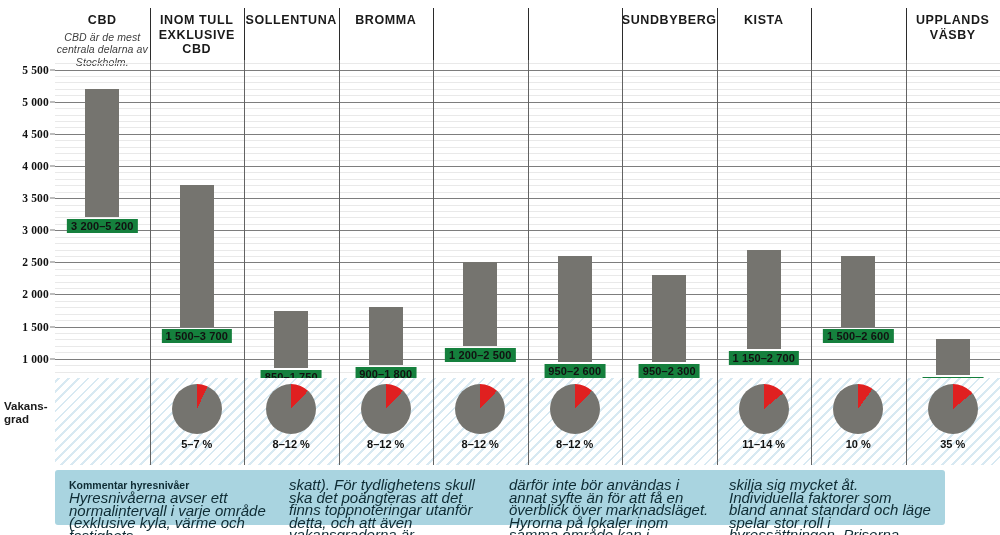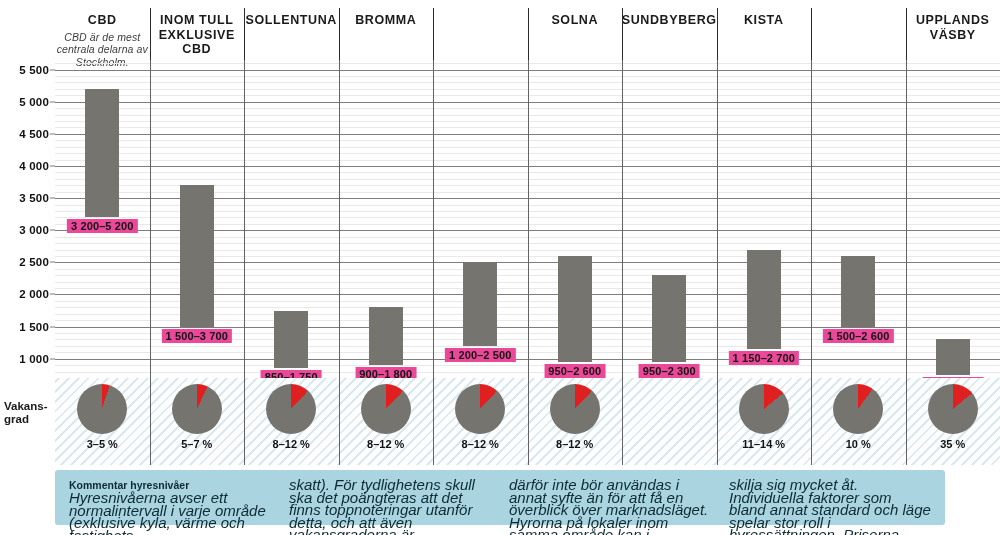--- a/index.html
+++ b/index.html
@@ -37,26 +37,26 @@
   .plot { position: absolute; left: 55px; top: 60px; width: 945px; height: 318px; }
   .grid-minor, .grid-major { position: absolute; left: 0; width: 945px; height: 1px; }
   .grid-minor { background: #e9e9e9; }
   .grid-major { background: #7d7d7d; }
   .col-div {
     position: absolute; top: 0; width: 1px; height: 318px; background: #636363;
   }
   .bar { position: absolute; background: #75746f; }
   .bar-label {
     position: absolute; font-size: 11px; font-weight: bold; color: #111;
-    background: #ec4899; padding: 1px 4px; white-space: nowrap;
+    background: #15803d; padding: 1px 4px; white-space: nowrap;
     letter-spacing: .1px;
   }
 
   
-  .yaxis { position: absolute; left: 0; top: 60px; width: 55px; height: 318px; }
+  .yaxis { position: absolute; left: 0; top: 60px; width: 55px; height: 318px; font-family: Liberation Serif, serif; }
   .ytick {
     position: absolute; right: 6px; font-size: 11.5px; font-weight: bold;
     color: #111; white-space: nowrap; transform: translateY(-50%);
     letter-spacing: .2px;
   }
   .ytick-dash {
     position: absolute; right: 0; width: 5px; height: 1px; background: #7d7d7d;
     transform: translateY(-50%);
   }
 
@@ -112,23 +112,20 @@
       <div class="hdr-div" style="left: 149.5px;"></div>
       <div class="hdr-cell" style="left: 244px; width: 94.5px;">
         <div class="hdr-title">SOLLENTUNA</div>
       </div>
       <div class="hdr-div" style="left: 244px;"></div>
       <div class="hdr-cell" style="left: 338.5px; width: 94.5px;">
         <div class="hdr-title">BROMMA</div>
       </div>
       <div class="hdr-div" style="left: 338.5px;"></div>
       <div class="hdr-div" style="left: 433px;"></div>
-      <div class="hdr-cell" style="left: 527.5px; width: 94.5px;">
-        <div class="hdr-title">SOLNA</div>
-      </div>
       <div class="hdr-div" style="left: 527.5px;"></div>
       <div class="hdr-cell" style="left: 622px; width: 94.5px;">
         <div class="hdr-title">SUNDBYBERG</div>
       </div>
       <div class="hdr-div" style="left: 622px;"></div>
       <div class="hdr-cell" style="left: 716.5px; width: 94.5px;">
         <div class="hdr-title">KISTA</div>
       </div>
       <div class="hdr-div" style="left: 716.5px;"></div>
       <div class="hdr-div" style="left: 811px;"></div>
@@ -274,24 +271,20 @@
       <div class="cmt-p">skatt). För tydlighetens skull ska det poängteras att det finns toppnoteringar utanför detta, och att även vakansgraderna är ungefärliga och</div>
     </div>
     <div class="cmt-col">
       <div class="cmt-p">därför inte bör användas i annat syfte än för att få en överblick över marknadsläget. Hyrorna på lokaler inom samma område kan i praktiken</div>
     </div>
     <div class="cmt-col">
       <div class="cmt-p">skilja sig mycket åt. Individuella faktorer som bland annat standard och läge spelar stor roll i hyressättningen. Priserna avser hyra i kr/m².</div>
     </div>
   </div>
 
-<div class="pie-cell" style="left: 55px; width: 94.5px;">
-      <div class="pie" style="background: conic-gradient(rgb(224, 32, 32) 0deg, rgb(224, 32, 32) 18deg, rgb(117, 116, 111) 18deg, rgb(117, 116, 111) 360deg);"></div>
-      <div class="pie-pct">3–5 %</div>
-    </div>
     <div class="pie-cell" style="left: 149.5px; width: 94.5px;">
       <div class="pie" style="background: conic-gradient(rgb(224, 32, 32) 0deg, rgb(224, 32, 32) 25.2deg, rgb(117, 116, 111) 25.2deg, rgb(117, 116, 111) 360deg);"></div>
       <div class="pie-pct">5–7 %</div>
     </div>
     <div class="pie-cell" style="left: 244px; width: 94.5px;">
       <div class="pie" style="background: conic-gradient(rgb(224, 32, 32) 0deg, rgb(224, 32, 32) 43.2deg, rgb(117, 116, 111) 43.2deg, rgb(117, 116, 111) 360deg);"></div>
       <div class="pie-pct">8–12 %</div>
     </div>
     <div class="pie-cell" style="left: 338.5px; width: 94.5px;">
       <div class="pie" style="background: conic-gradient(rgb(224, 32, 32) 0deg, rgb(224, 32, 32) 43.2deg, rgb(117, 116, 111) 43.2deg, rgb(117, 116, 111) 360deg);"></div>

